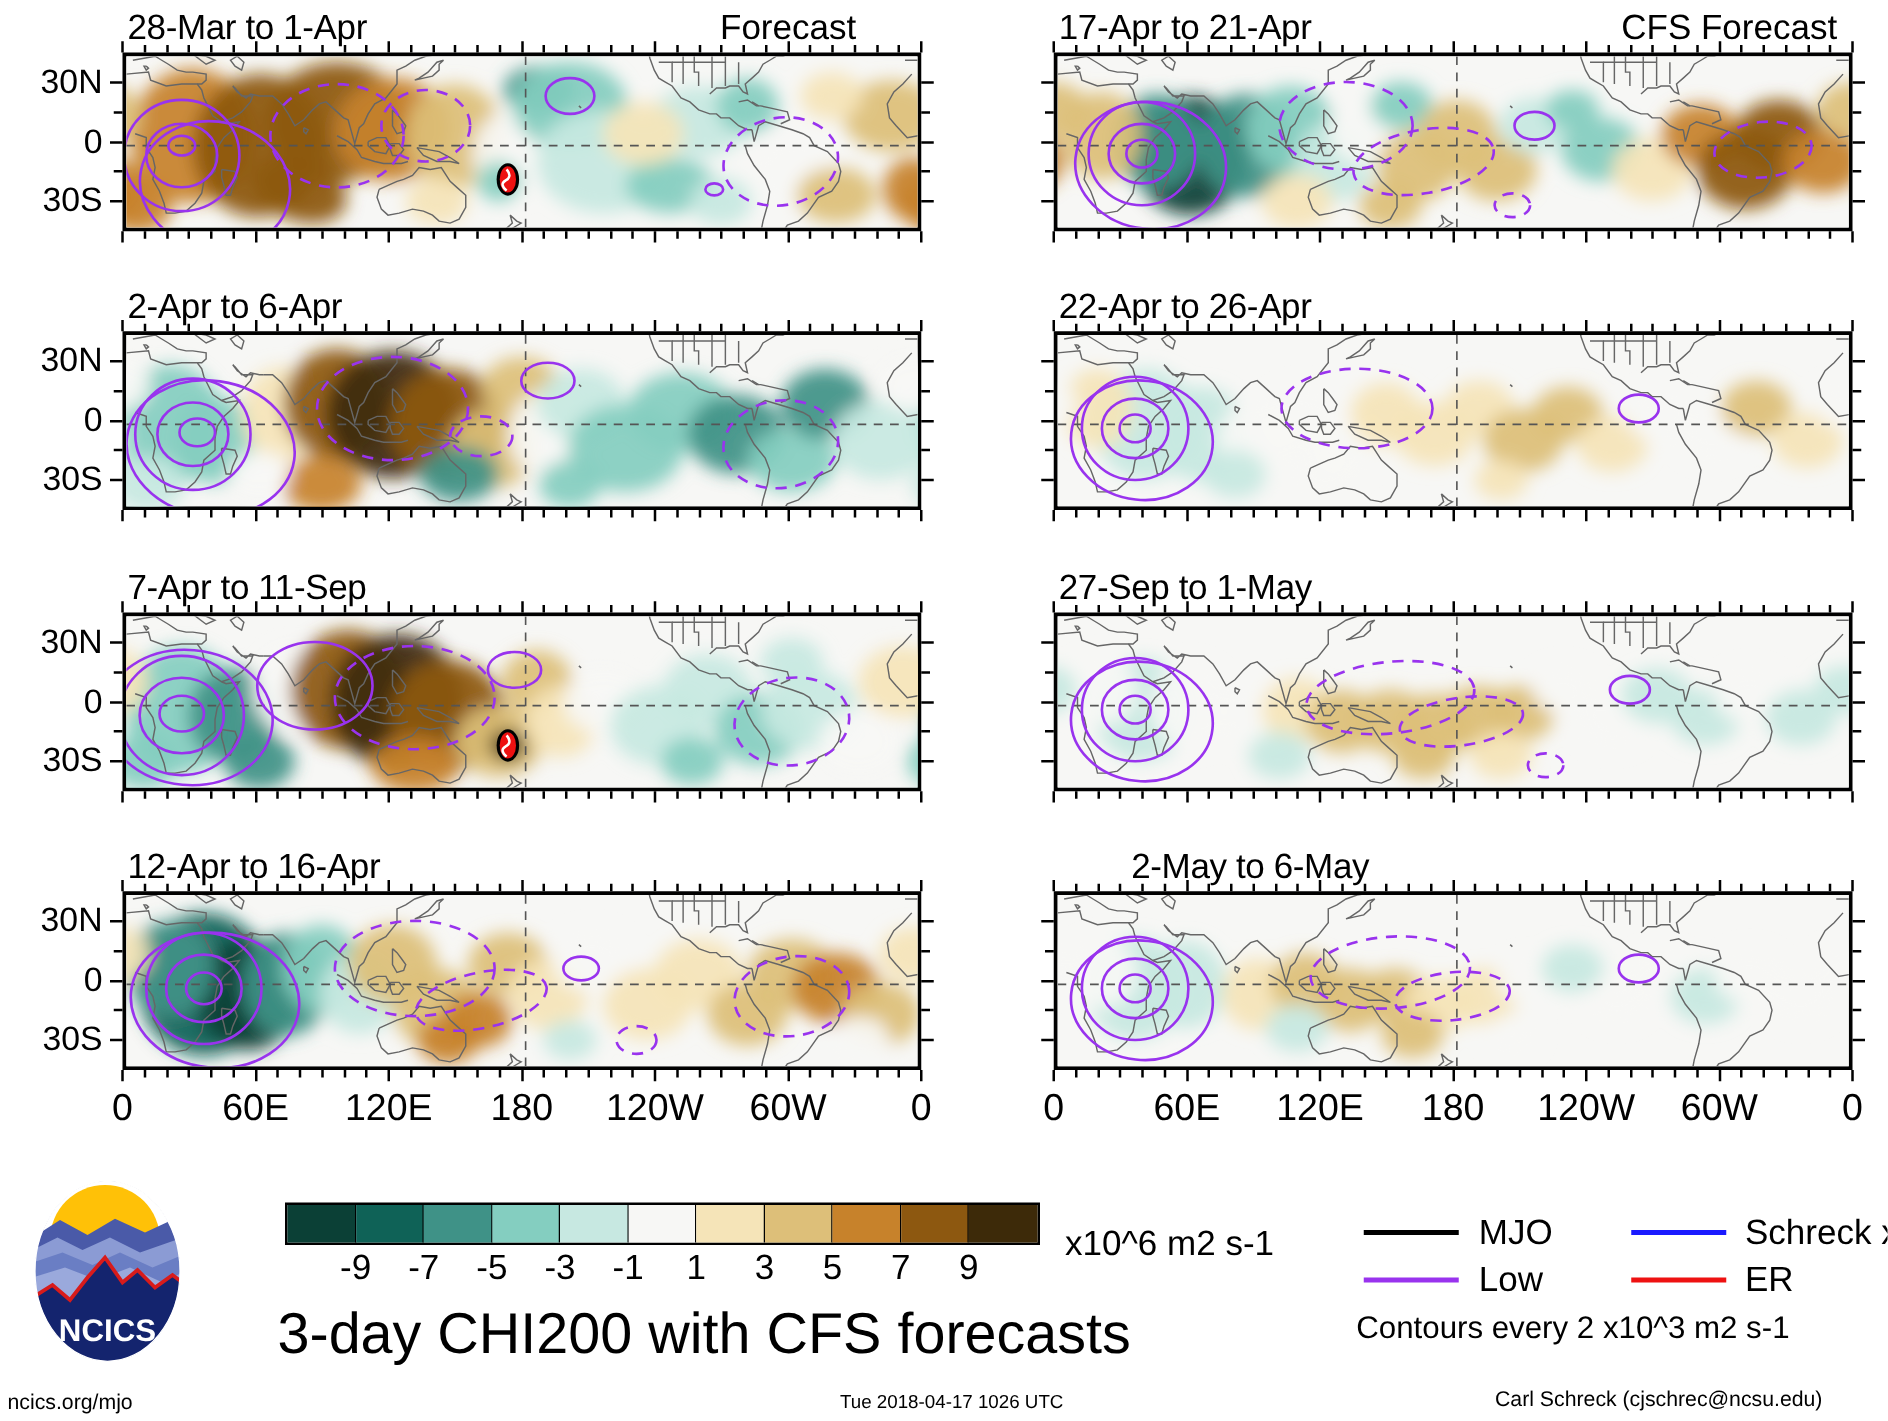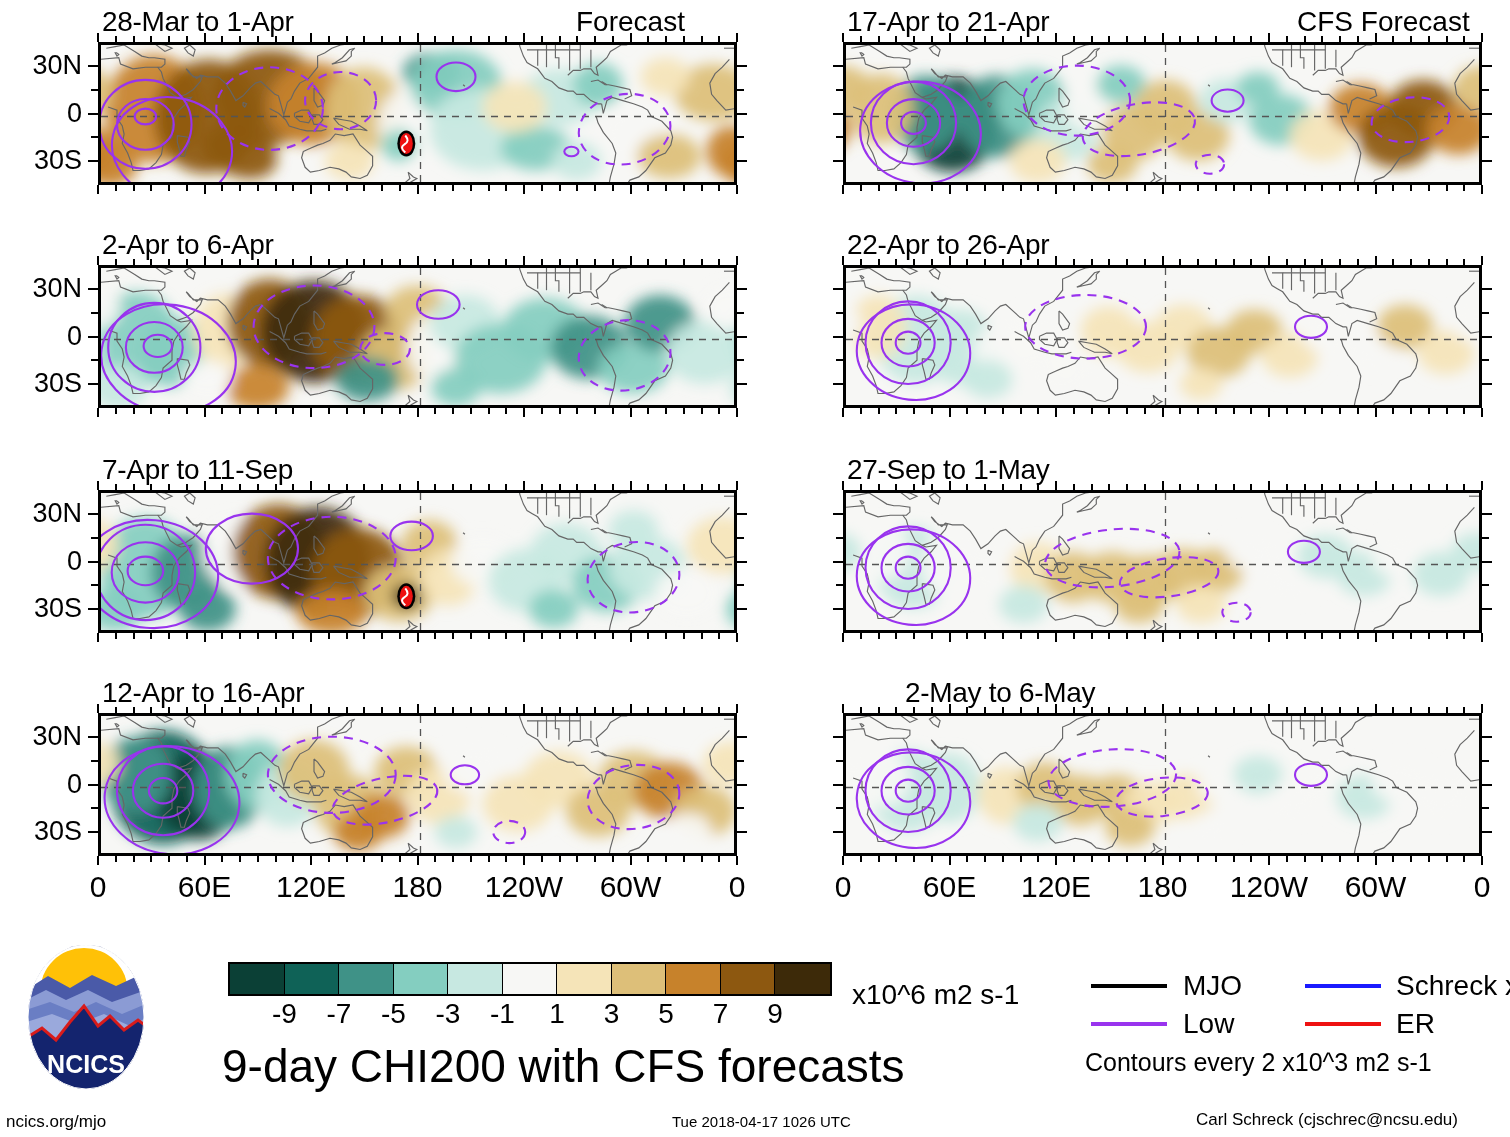--- a/index.html
+++ b/index.html
@@ -1444,21 +1444,21 @@
     <div class="cbar-tick" style="left: 448px; top: 1000px;">-3</div>
     <div class="cbar-tick" style="left: 502.5px; top: 1000px;">-1</div>
     <div class="cbar-tick" style="left: 557px; top: 1000px;">1</div>
     <div class="cbar-tick" style="left: 611.5px; top: 1000px;">3</div>
     <div class="cbar-tick" style="left: 666px; top: 1000px;">5</div>
     <div class="cbar-tick" style="left: 720.5px; top: 1000px;">7</div>
     <div class="cbar-tick" style="left: 775px; top: 1000px;">9</div>
   </div>
 <div class="cbar-units" style="left:852px;top:981px;">x10^6 m2 s-1</div>
 
-<div class="main-title" style="left:222px;top:1043px;">9-day CHI200 with CFS forecasts</div>
+<div class="main-title" style="left:222px;top:1043px;">3-day CHI200 with CFS forecasts</div>
 
 <div class="leg-line" style="left:1091px;top:984px;width:76px;background:#000000;"></div>
 <div class="leg-text" style="left:1183px;top:972px;">MJO</div>
 
 <div class="leg-line" style="left:1305px;top:984px;width:76px;background:#1a1aff;"></div>
 <div class="leg-text" style="left:1396px;top:972px;">Schreck x2</div>
 
 <div class="leg-line" style="left:1091px;top:1022px;width:76px;background:#9933ee;"></div>
 <div class="leg-text" style="left:1183px;top:1010px;">Low</div>
 

